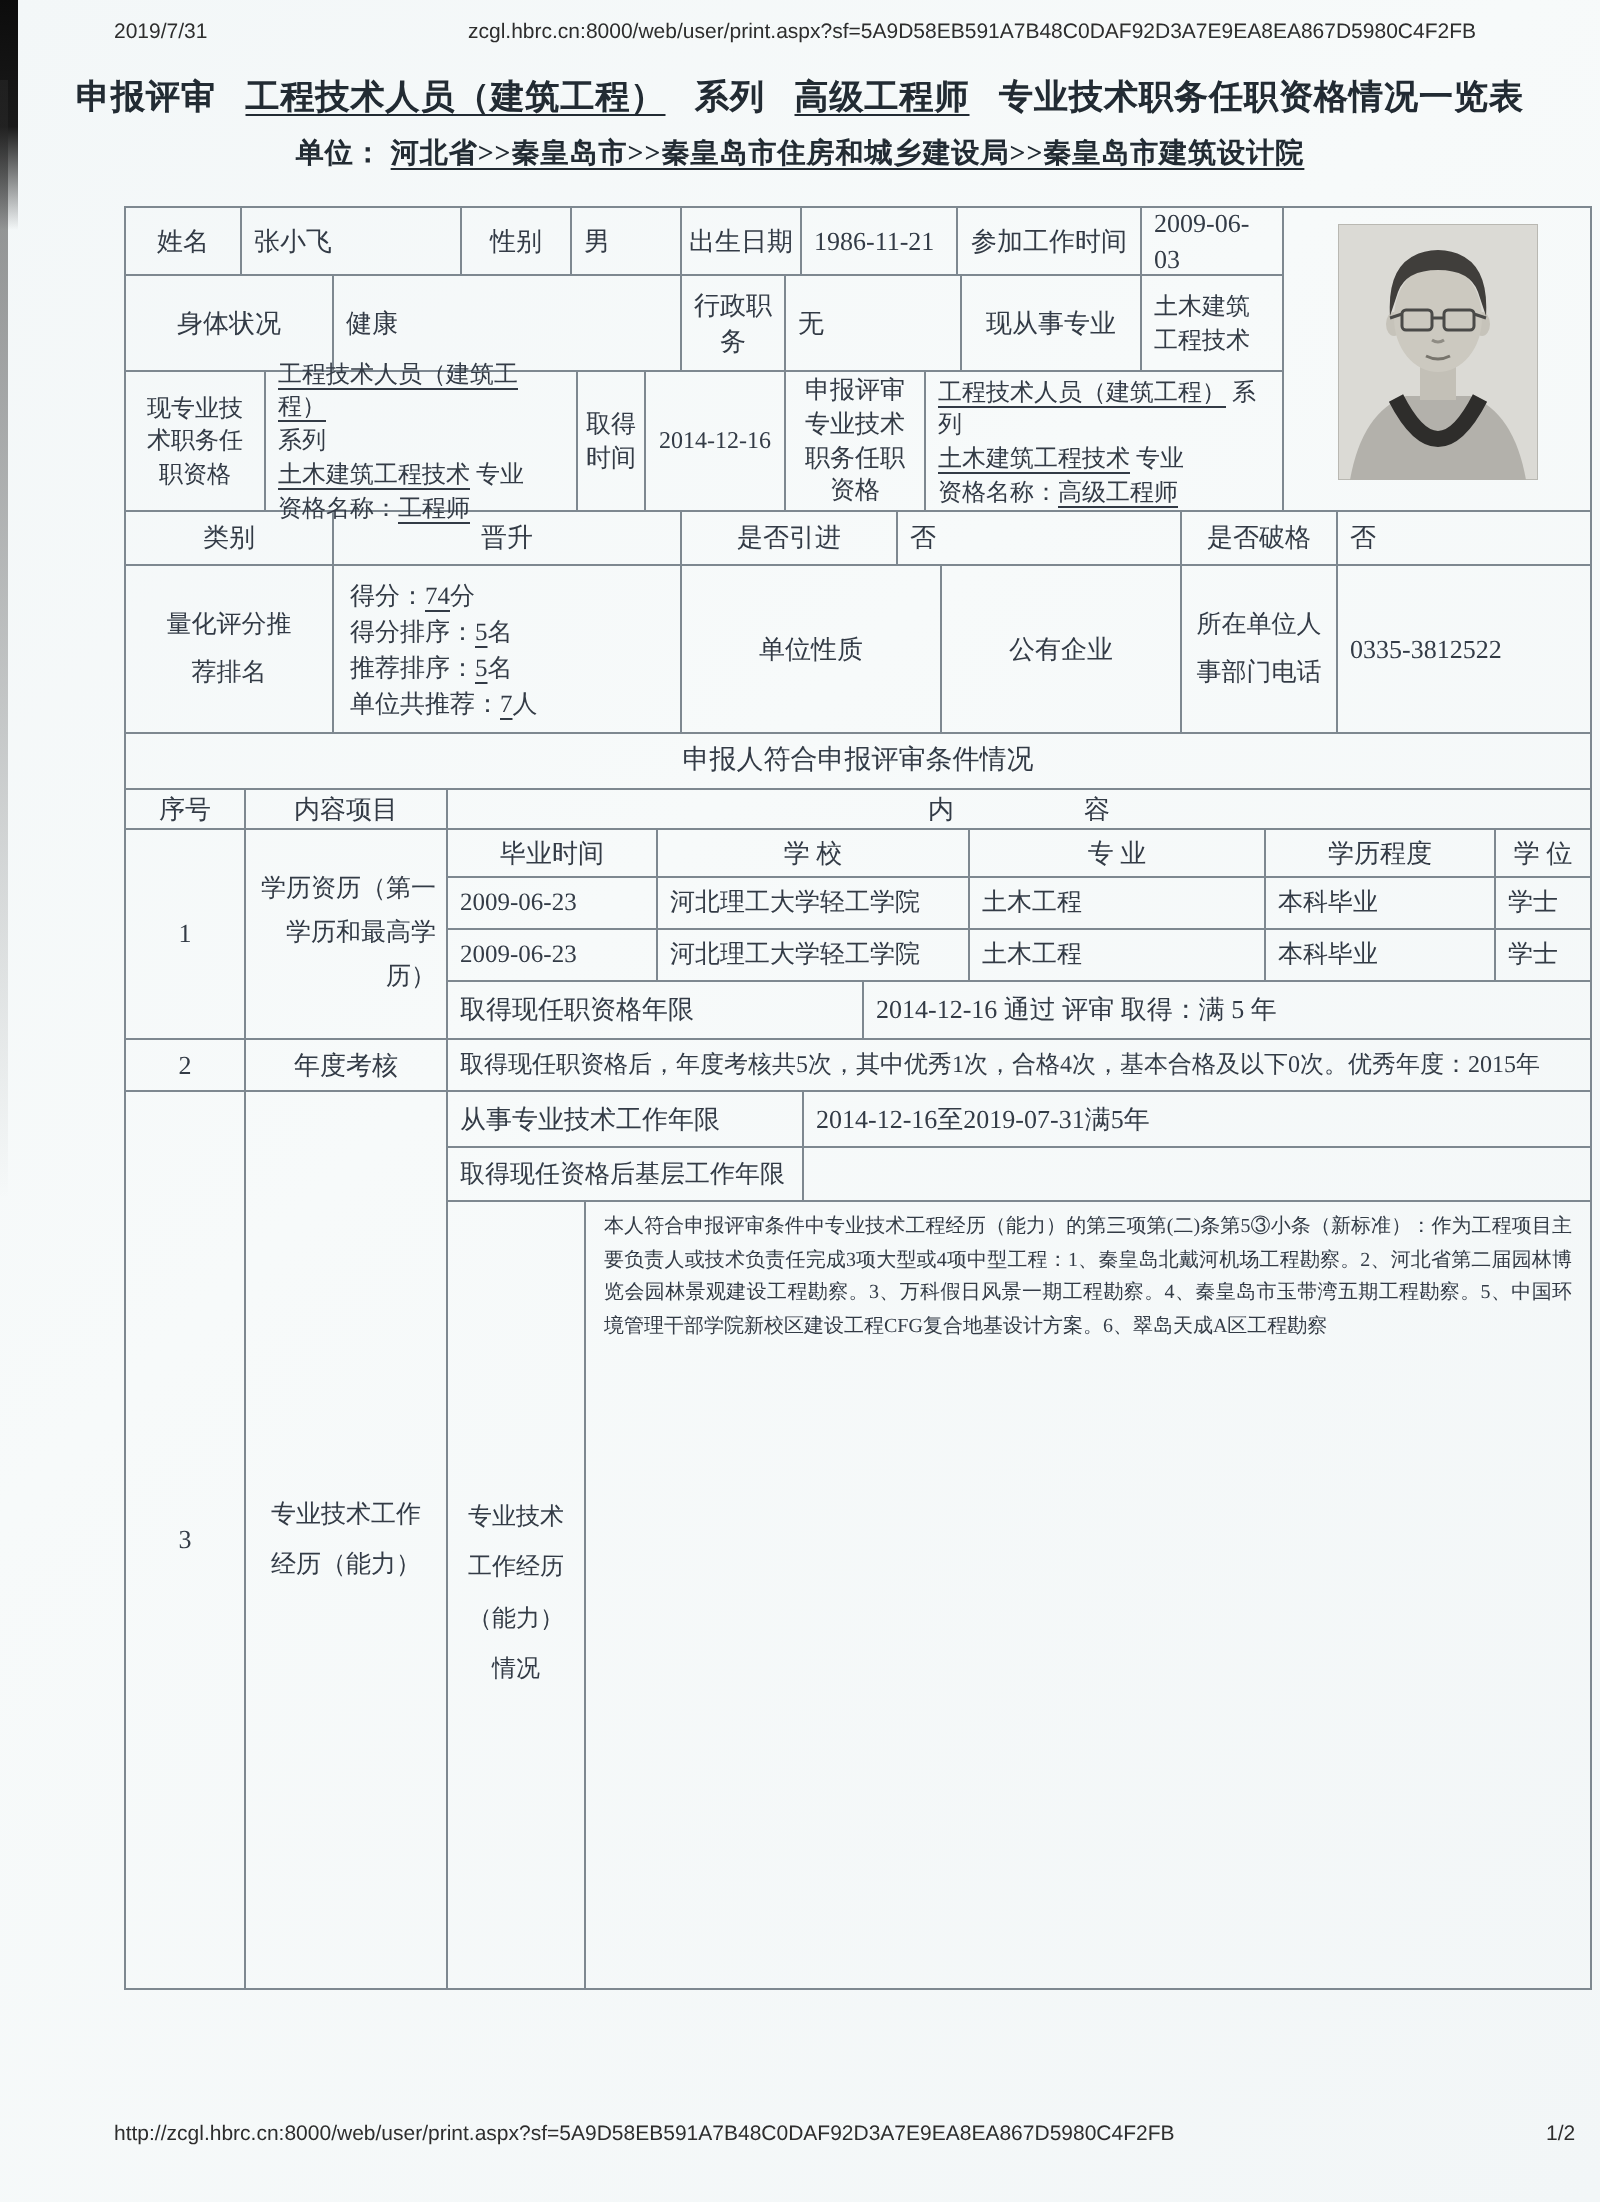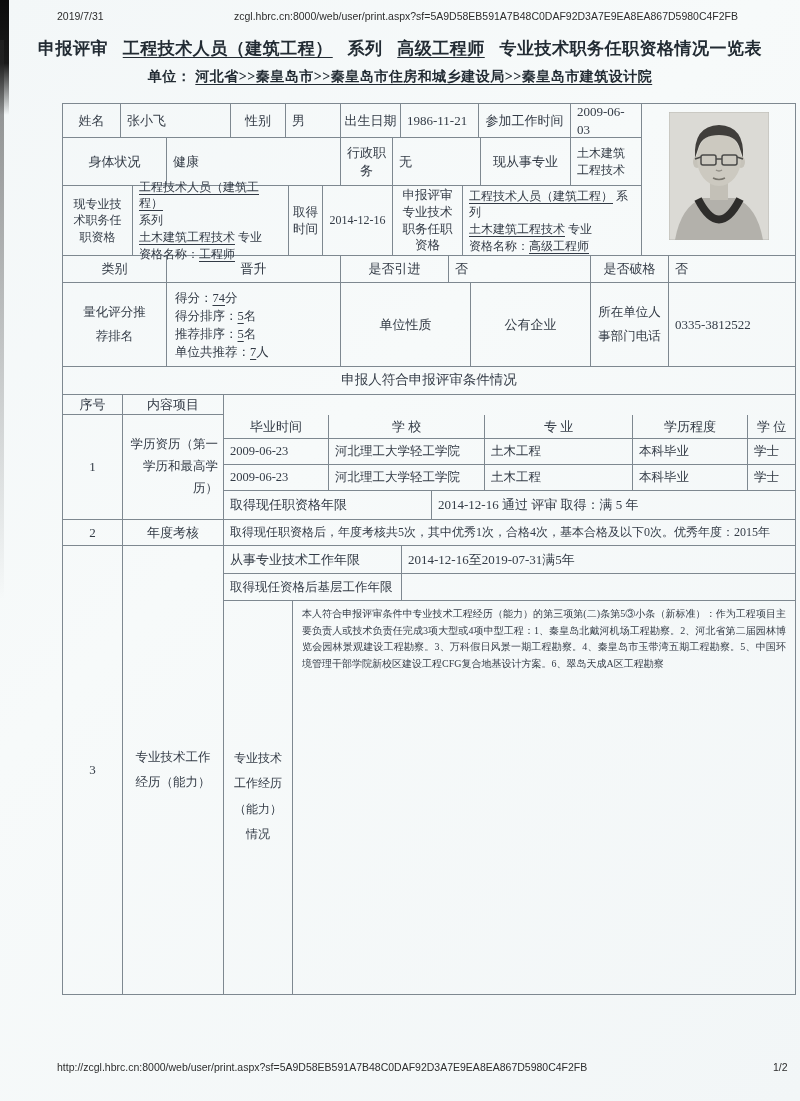--- a/index.html
+++ b/index.html
@@ -147,20 +147,21 @@
     </div>
     <div class="cell ctr" style="left:408px;top:179px;width:120px;height:84px;">公有企业</div>
     <div class="cell ctr" style="left:278px;top:179px;width:130px;height:84px;">单位性质</div>
     <div class="cell ctr f125" style="left:528px;top:179px;width:78px;height:84px;padding:0 6px;line-height:1.9;">所在单位人事部门电话</div>
     <div class="cell lft nr" style="left:606px;top:179px;width:126px;height:84px;">0335-3812522</div>
 
     <div class="cell ctr nr" style="left:0;top:263px;width:732px;height:28px;font-size:13.5px;">申报人符合申报评审条件情况</div>
 
     <div class="cell ctr" style="left:0;top:291px;width:60px;height:20px;">序号</div>
     <div class="cell ctr" style="left:60px;top:291px;width:101px;height:20px;">内容项目</div>
+    <div class="cell ctr nr" style="left:161px;top:291px;width:571px;height:20px;">内　　　　　容</div>
 
     <div class="cell ctr" style="left:0;top:311px;width:60px;height:105px;">1</div>
     <div class="cell ctr f125" style="left:60px;top:311px;width:101px;height:105px;padding:0 5px;line-height:1.75;text-align:right;">学历资历（第一学历和最高学历）</div>
 
     <div class="cell ctr" style="left:161px;top:311px;width:105px;height:24px;">毕业时间</div>
     <div class="cell ctr" style="left:266px;top:311px;width:156px;height:24px;">学 校</div>
     <div class="cell ctr" style="left:422px;top:311px;width:148px;height:24px;">专 业</div>
     <div class="cell ctr" style="left:570px;top:311px;width:115px;height:24px;">学历程度</div>
     <div class="cell ctr nr" style="left:685px;top:311px;width:47px;height:24px;">学 位</div>
 

